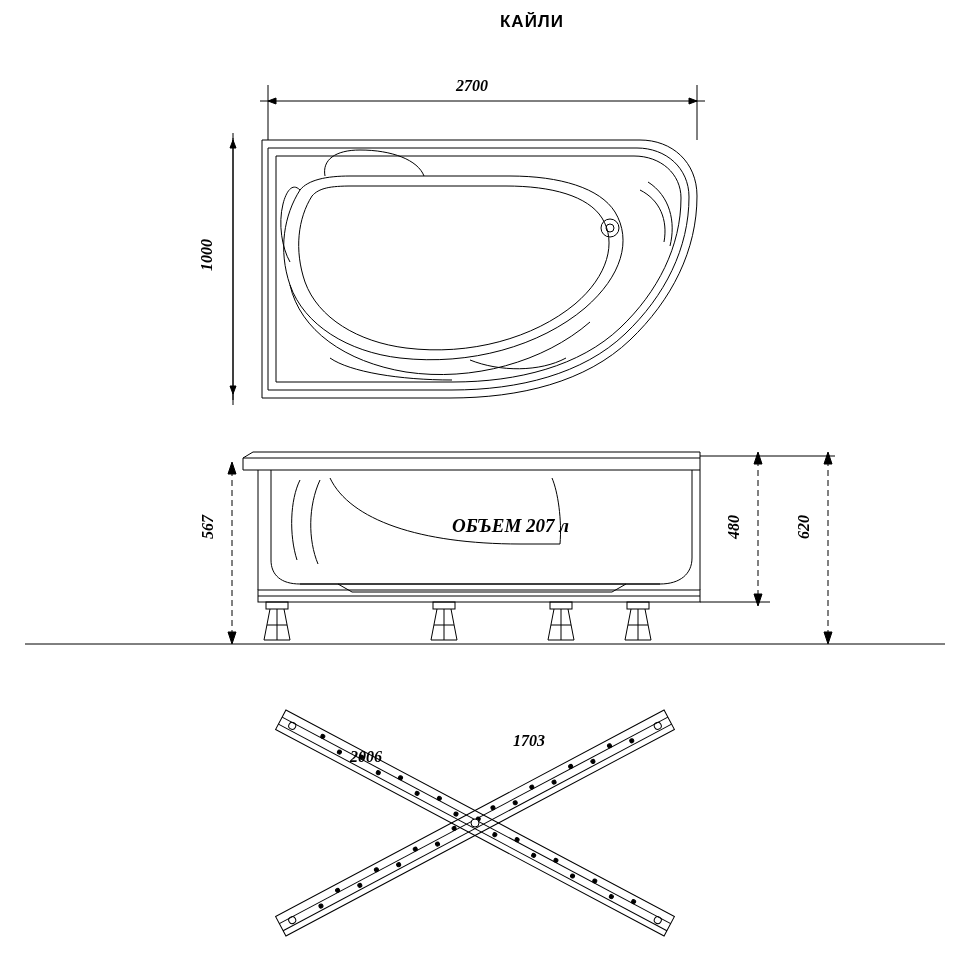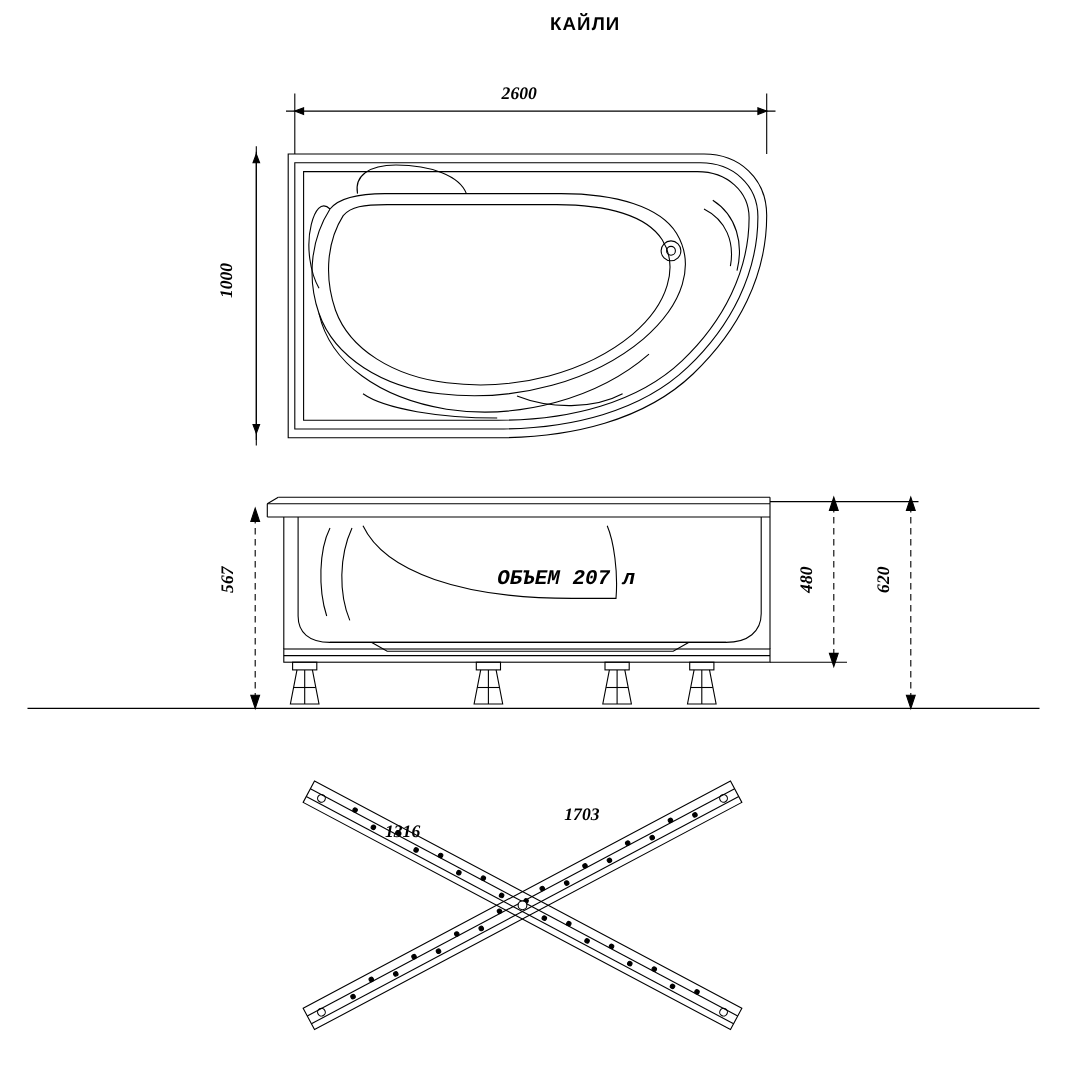--- a/index.html
+++ b/index.html
@@ -42,21 +42,21 @@
   }
   .vert {
     transform: rotate(-90deg);
     transform-origin: 50% 50%;
   }
   .volume-label {
     position: absolute;
     font-size: 19px;
     font-weight: 700;
     font-style: italic;
-    font-family: Liberation Mono, monospace;
+    font-family: Liberation Serif, serif;
     white-space: nowrap;
   }
   svg { display: block; }
 </style>
 </head>
 <body>
 
 <div id="sheet">
 
   <div class="title">КАЙЛИ</div>
@@ -128,21 +128,21 @@
         <path d="M330 358 C350 372 400 380 452 380"></path>
         <path d="M470 360 C500 372 540 372 566 358"></path>
 
         <path d="M640 190 C660 200 668 220 664 242"></path>
         <path d="M648 182 C670 196 676 222 670 246"></path>
 
         <circle cx="610" cy="228" r="9"></circle>
         <circle cx="610" cy="228" r="4"></circle>
       </g>
     </svg>
-    <div class="dim-label" style="left:456px; top:77px;">2600</div>
+    <div class="dim-label" style="left:456px; top:77px;">2700</div>
     <div class="dim-label vert" style="left:177px; top:246px; width:60px; text-align:center;">1000</div>
   </div>
 
   <div>
     <svg width="970" height="230" style="position:absolute; left:0; top:440px;">
       <g fill="none" stroke="#000" stroke-width="1">
 
         <line x1="243" y1="18" x2="700" y2="18"></line>
         <line x1="253" y1="12" x2="700" y2="12"></line>
         <path d="M253 12 L243 18"></path>
@@ -267,17 +267,17 @@
             <circle cx="586" cy="156" r="2"></circle>
             <circle cx="608" cy="150" r="2"></circle>
             <circle cx="630" cy="156" r="2"></circle>
             <circle cx="652" cy="150" r="2"></circle>
           </g>
         </g>
 
         <circle cx="475" cy="155" r="4" fill="#fff"></circle>
       </g>
     </svg>
-    <div class="dim-label" style="left:350px; top:748px;">1316</div>
+    <div class="dim-label" style="left:350px; top:748px;">2006</div>
     <div class="dim-label" style="left:513px; top:732px;text-align:right;">1703</div>
   </div>
 
 </div>
 
 </body></html>

